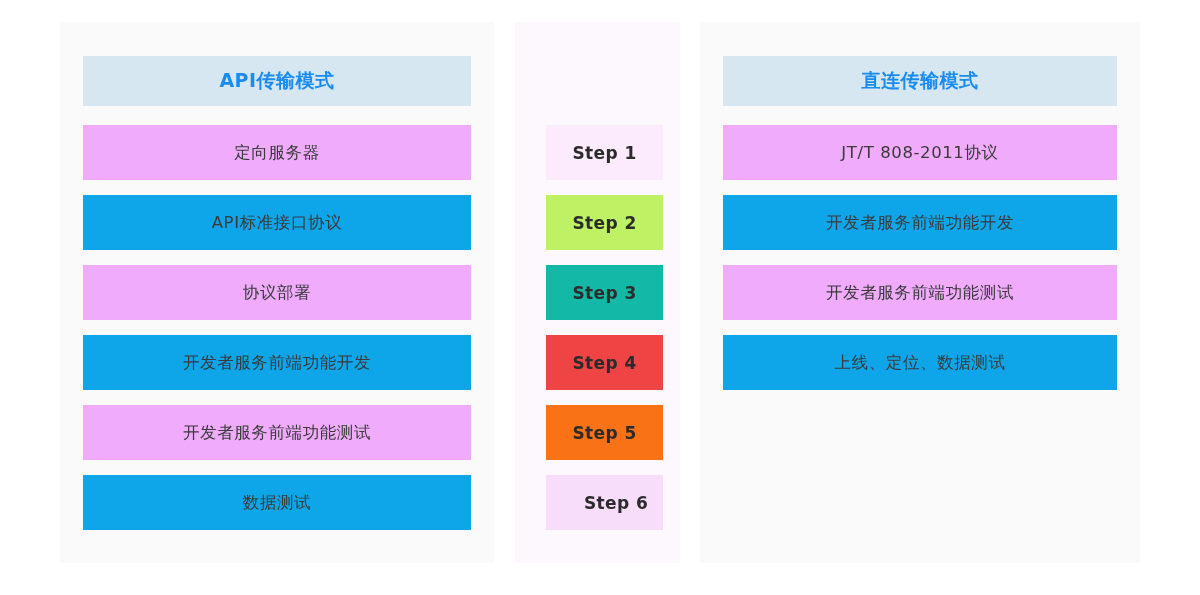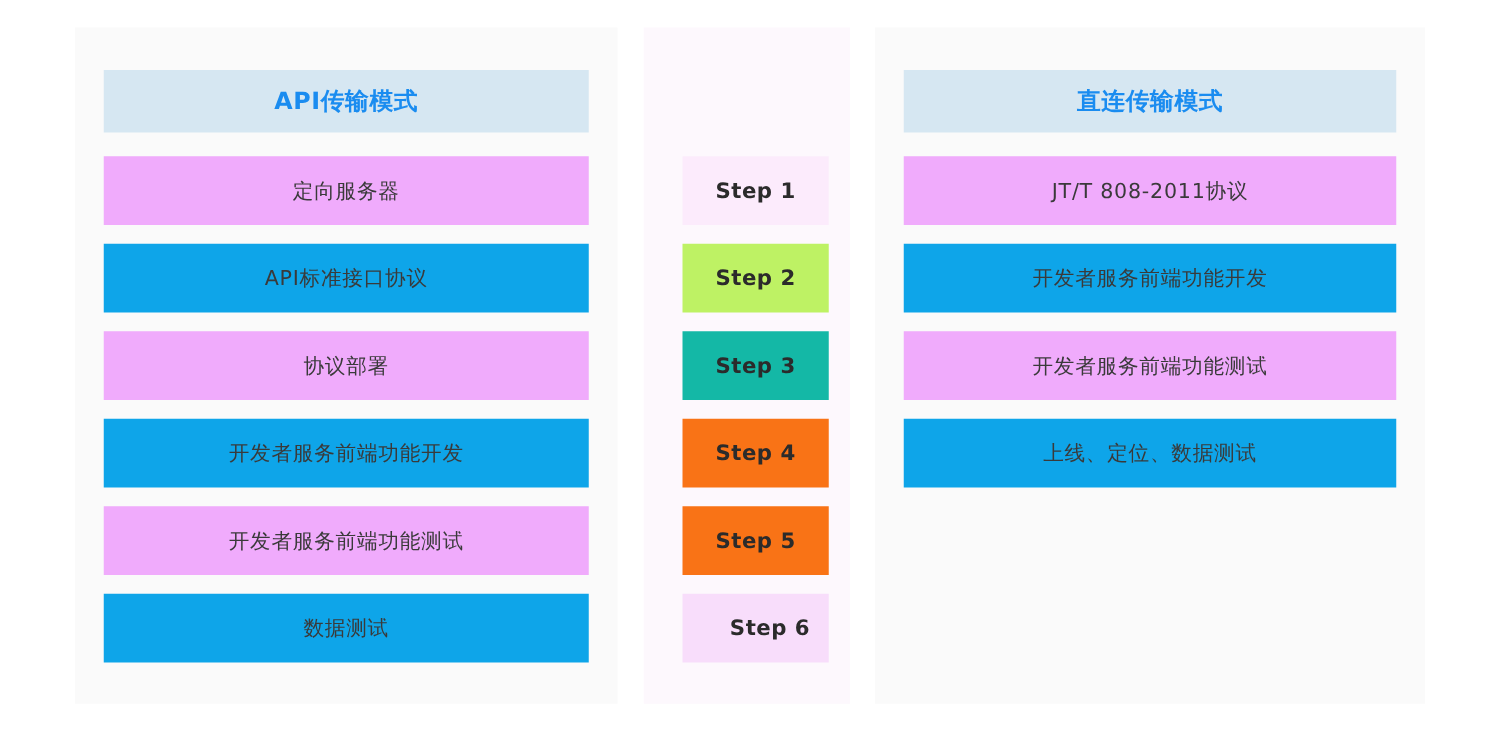--- a/index.html
+++ b/index.html
@@ -98,21 +98,21 @@
     font-weight: bold;
     color: #2b2b2b;
     margin-bottom: 15px;
     box-sizing: border-box;
     letter-spacing: 0.4px;
   }
   .step:last-child { margin-bottom: 0; padding-left: 23px; }
   .step.s1 { background: #fcebfc; }
   .step.s2 { background: #bef264; }
   .step.s3 { background: #14b8a6; }
-  .step.s4 { background: #f97316; }
+  .step.s4 { background: #ef4444; }
   .step.s5 { background: #f97316; }
   .step.s6 { background: #f8ddfb; }
 </style>
 </head>
 <body>
 
 <div class="board">
 
   <div class="panel panel-left">
     <div class="col">

